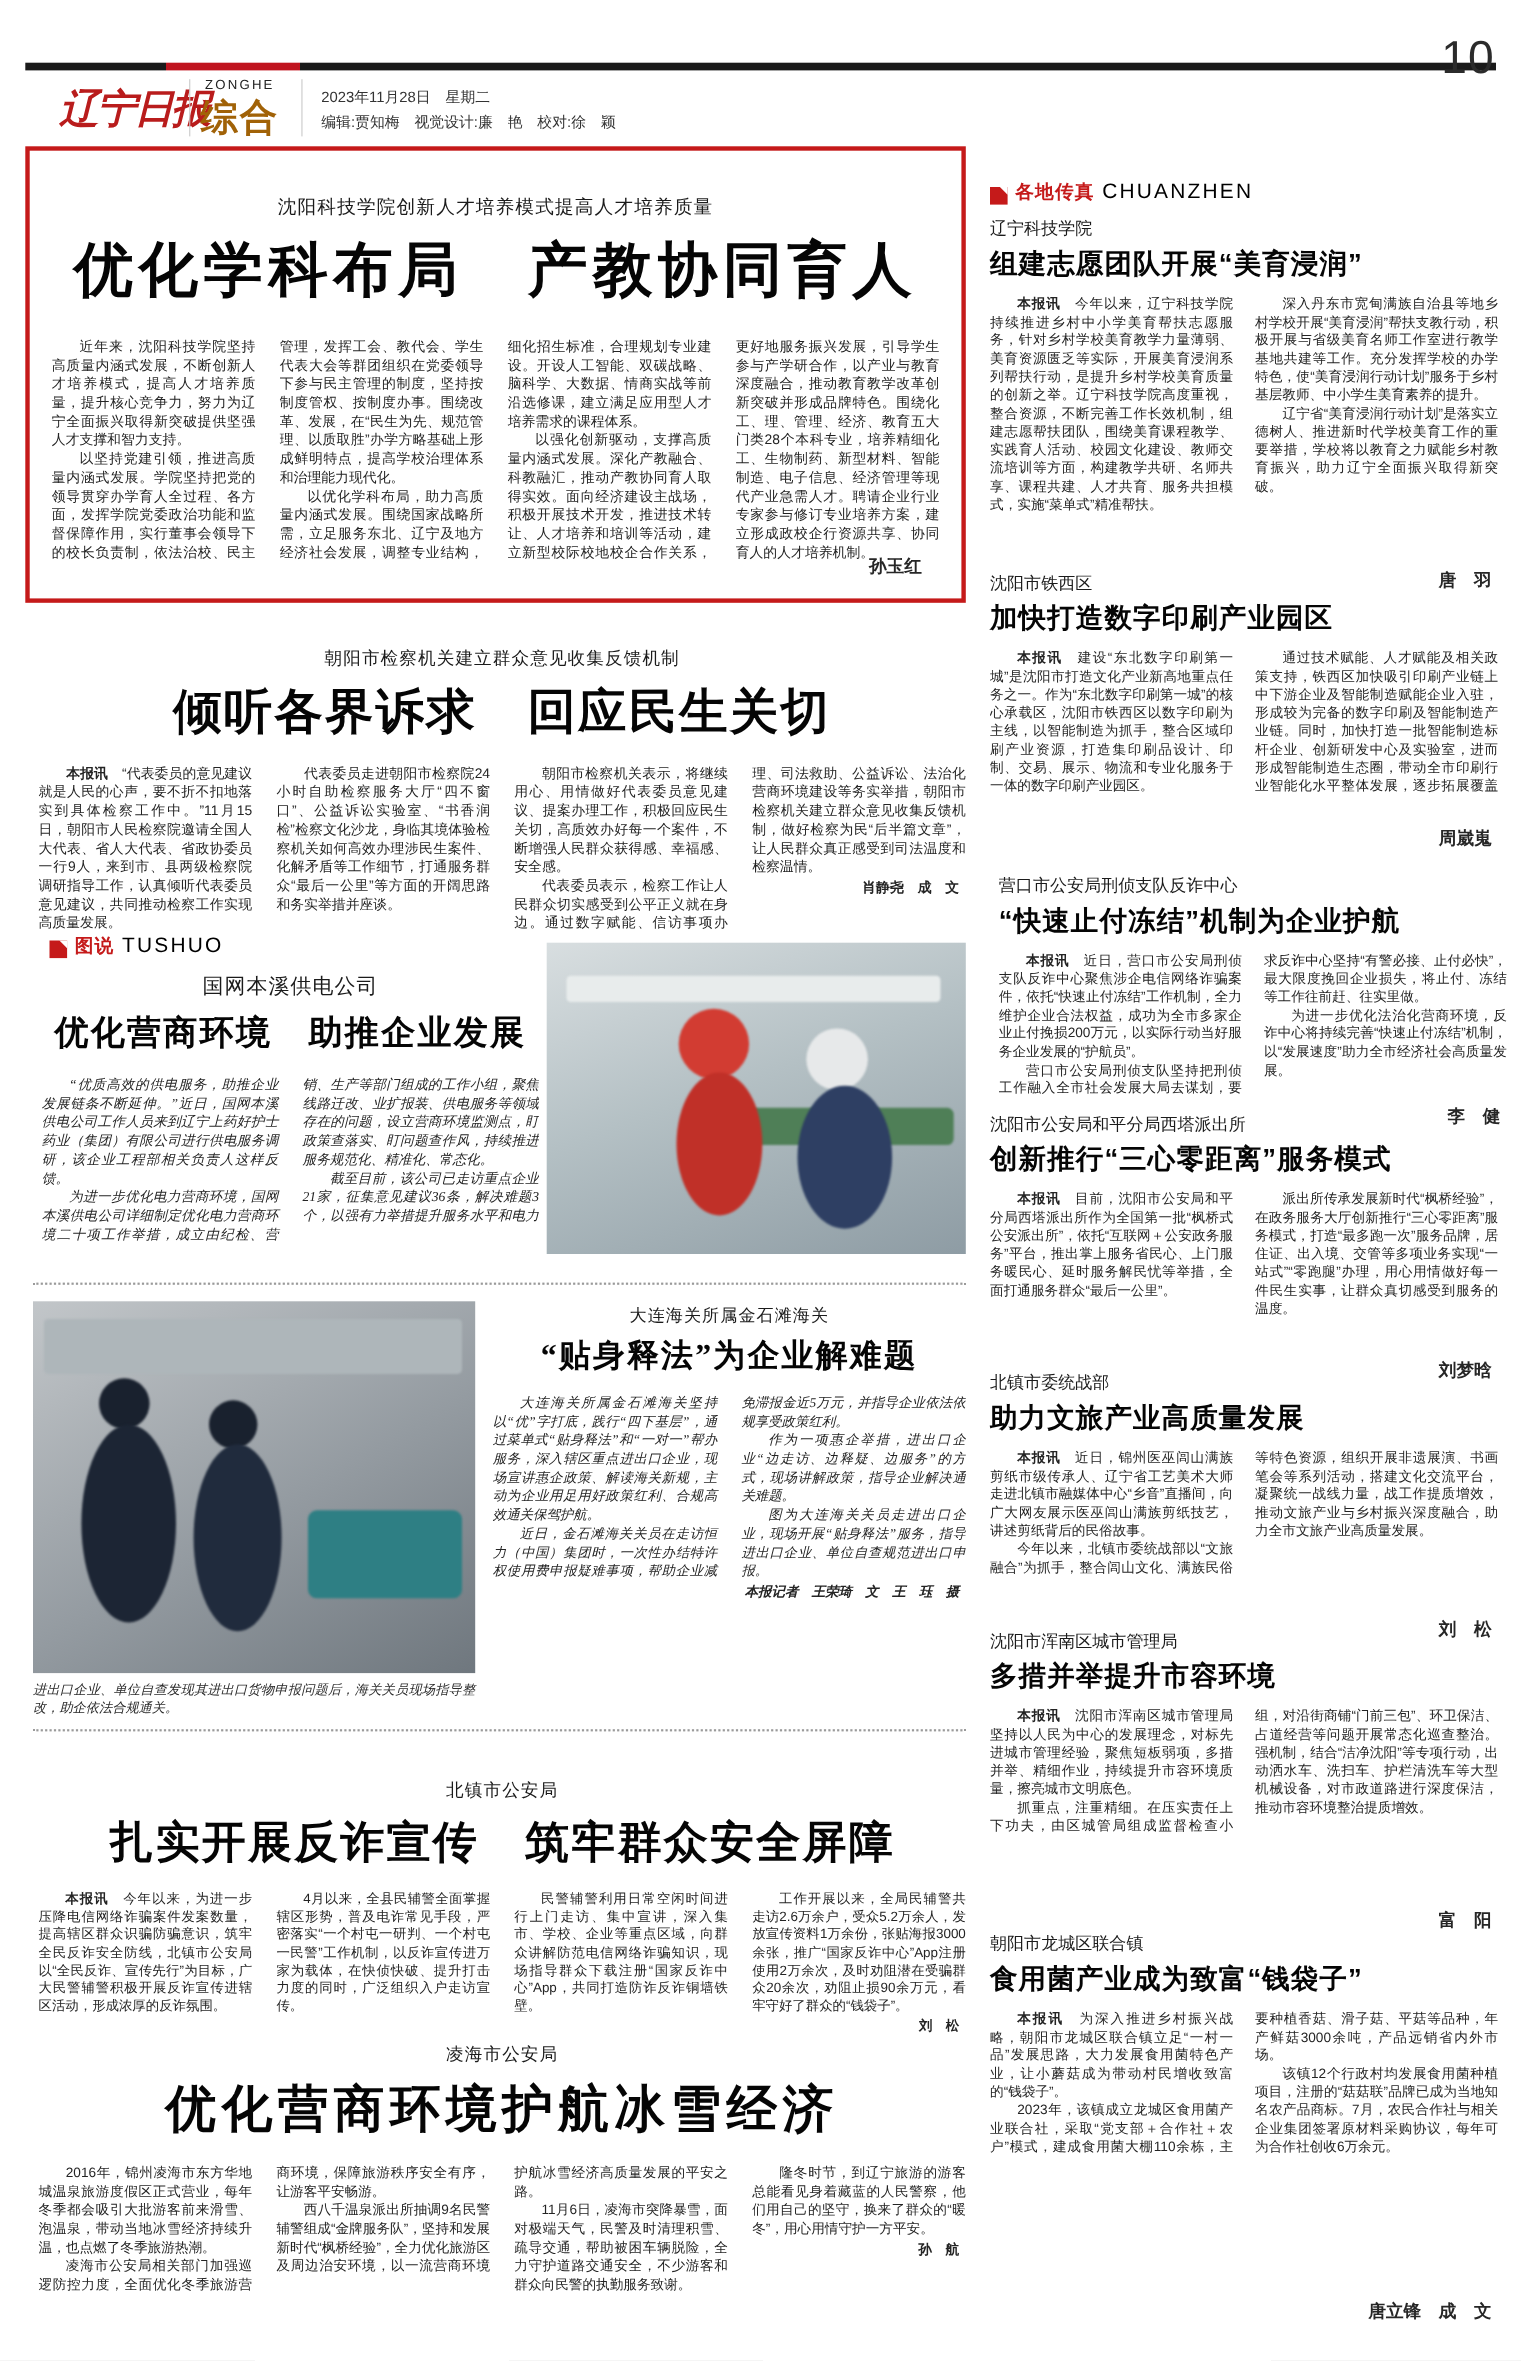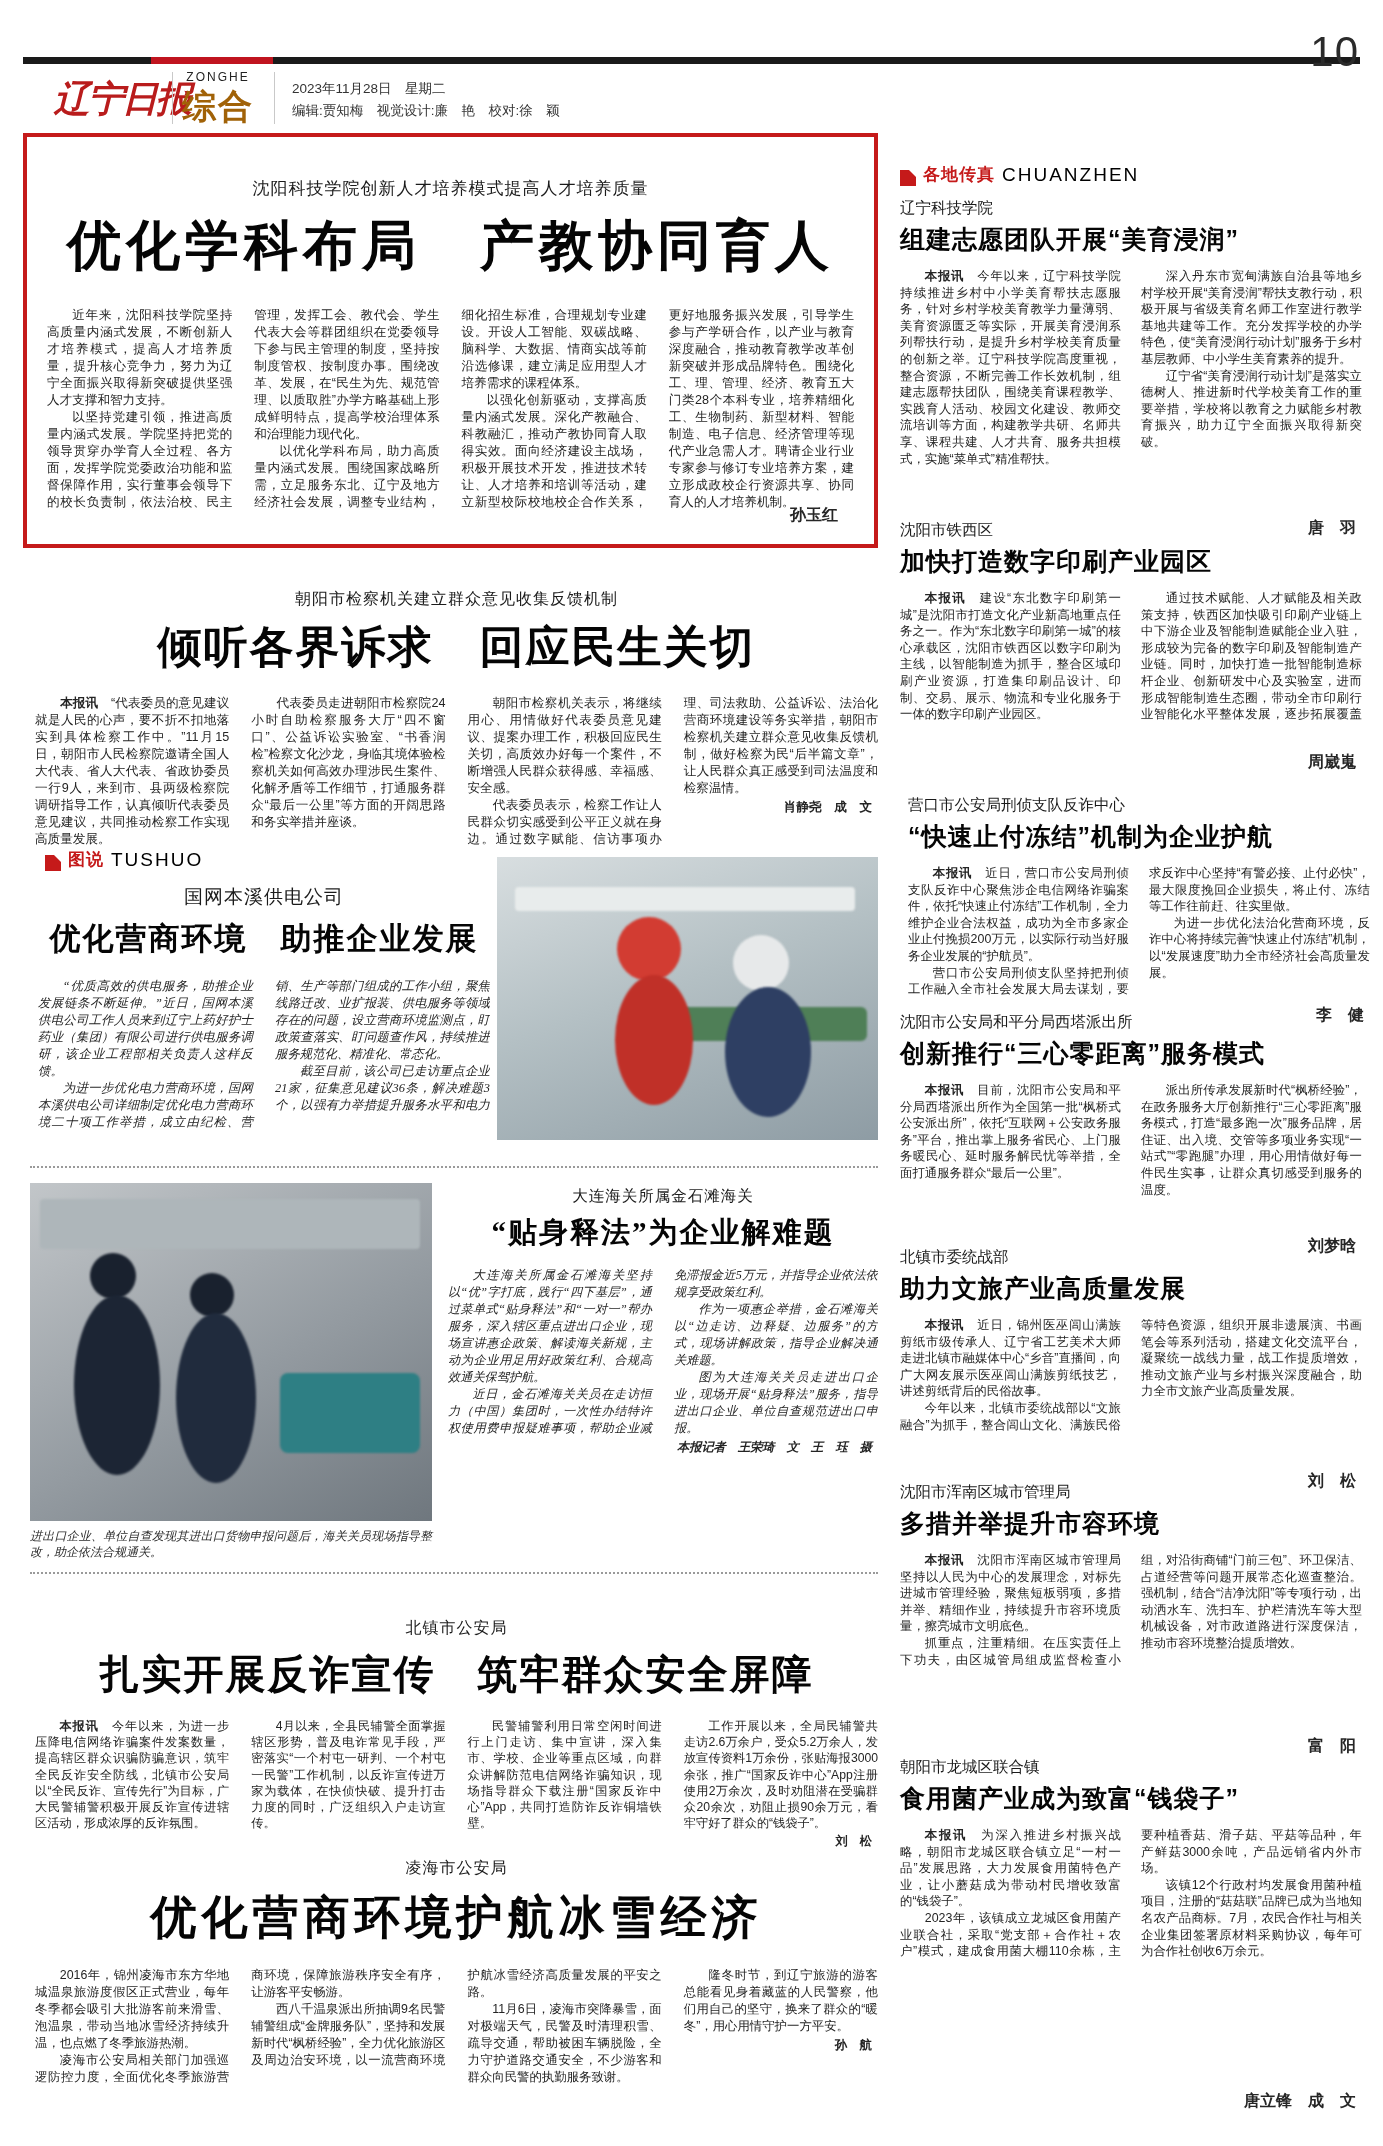--- a/index.html
+++ b/index.html
@@ -166,21 +166,21 @@
     <div class="blob" style="left:146px; top:130px; width:80px; height:170px; background:#202b3d;"></div>
   </div>
   <div class="caption kaiti abs" style="left:30px; top:1528px; width:402px;">进出口企业、单位自查发现其进出口货物申报问题后，海关关员现场指导整改，助企依法合规通关。</div>
 
   <div class="dalian-art">
     <div class="kicker">大连海关所属金石滩海关</div>
     <div class="headline-serif">“贴身释法”为企业解难题</div>
     <div class="bodytext kaiti">
       <p>大连海关所属金石滩海关坚持以“优”字打底，践行“四下基层”，通过菜单式“贴身释法”和“一对一”帮办服务，深入辖区重点进出口企业，现场宣讲惠企政策、解读海关新规，主动为企业用足用好政策红利、合规高效通关保驾护航。</p>
       <p>近日，金石滩海关关员在走访恒力（中国）集团时，一次性办结特许权使用费申报疑难事项，帮助企业减免滞报金近5万元，并指导企业依法依规享受政策红利。</p>
-      <p>作为一项惠企举措，金石滩海关以“边走访、边释疑、边服务”的方式，现场讲解政策，指导企业解决通关难题。</p>
+      <p>作为一项惠企举措，进出口企业“边走访、边释疑、边服务”的方式，现场讲解政策，指导企业解决通关难题。</p>
       <p>图为大连海关关员走进出口企业，现场开展“贴身释法”服务，指导进出口企业、单位自查规范进出口申报。</p>
       <div class="byline">本报记者　王荣琦　文　王　珏　摄</div>
     </div>
   </div>
 
   <div class="divider-dotted" style="left:30px; top:1572px; width:848px;"></div>
 
   <div class="wide-art art-beizhen" style="top:1582px">
     <div class="kicker">北镇市公安局</div>
     <div class="headline-serif">扎实开展反诈宣传　筑牢群众安全屏障</div>

